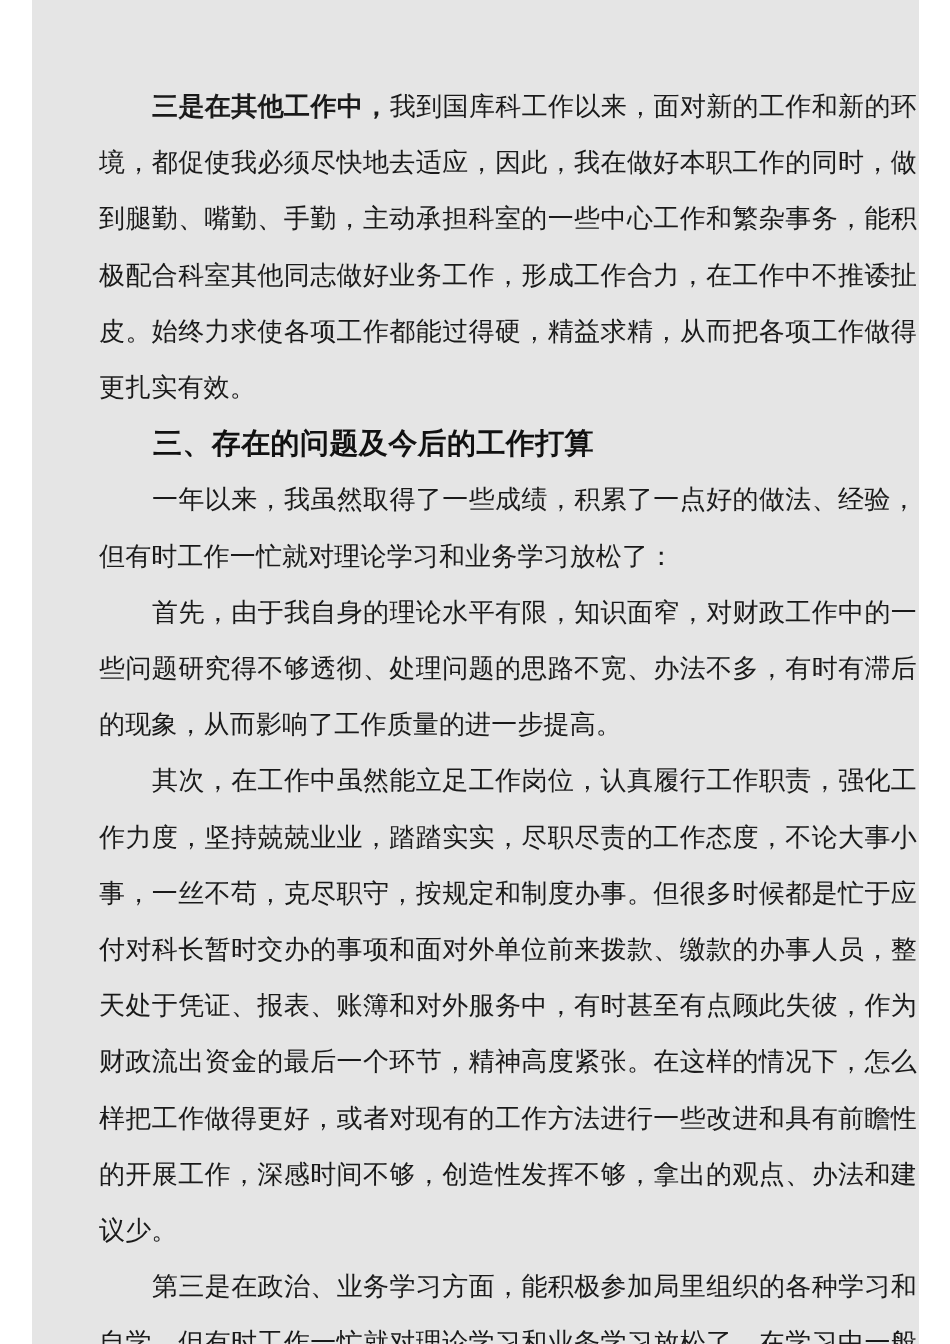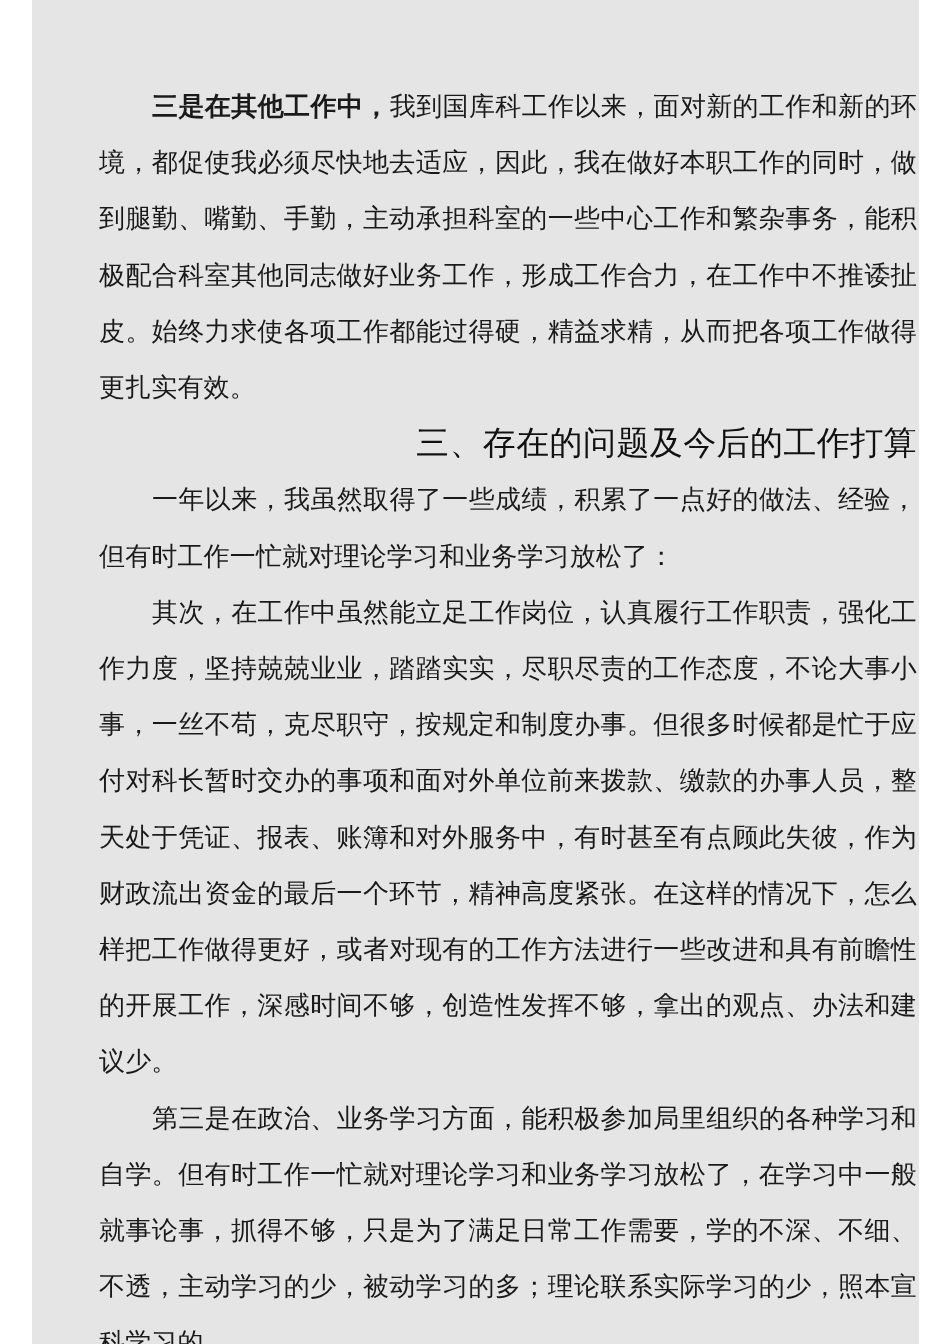--- a/index.html
+++ b/index.html
@@ -42,41 +42,42 @@
     font-weight: 400;
   }
   .para .lead {
     font-weight: 700;
     letter-spacing: 0.2px;
   }
   .heading {
     margin: 0;
     padding: 0;
     font-family: "DejaVu Sans", "Liberation Sans", sans-serif;
-    font-size: 33px;
+    font-size: 29px;
     line-height: 56.2px;
     color: #111111;
-    font-weight: 400;
+    font-weight: 700;
     text-indent: 54px;
     letter-spacing: 0.4px;
-    text-align: right;
+    text-align: left;
     word-break: break-all;
   }
 </style>
 </head>
 <body>
 
 <div class="page">
   <div class="doc-body">
 
     <p class="para"><span class="lead">三是在其他工作中，</span><span>我到国库科工作以来，面对新的工作和新的环境，都促使我必须尽快地去适应，因此，我在做好本职工作的同时，做到腿勤、嘴勤、手勤，主动承担科室的一些中心工作和繁杂事务，能积极配合科室其他同志做好业务工作，形成工作合力，在工作中不推诿扯皮。始终力求使各项工作都能过得硬，精益求精，从而把各项工作做得更扎实有效。</span></p>
 
     <p class="heading">三、存在的问题及今后的工作打算</p>
 
     <p class="para"><span>一年以来，我虽然取得了一些成绩，积累了一点好的做法、经验，但有时工作一忙就对理论学习和业务学习放松了：</span></p>
 
+    <p class="para"><span>首先，由于我自身的理论水平有限，知识面窄，对财政工作中的一些问题研究得不够透彻、处理问题的思路不宽、办法不多，有时有滞后的现象，从而影响了工作质量的进一步提高。</span></p>
 
     <p class="para"><span>其次，在工作中虽然能立足工作岗位，认真履行工作职责，强化工作力度，坚持兢兢业业，踏踏实实，尽职尽责的工作态度，不论大事小事，一丝不苟，克尽职守，按规定和制度办事。但很多时候都是忙于应付对科长暂时交办的事项和面对外单位前来拨款、缴款的办事人员，整天处于凭证、报表、账簿和对外服务中，有时甚至有点顾此失彼，作为财政流出资金的最后一个环节，精神高度紧张。在这样的情况下，怎么样把工作做得更好，或者对现有的工作方法进行一些改进和具有前瞻性的开展工作，深感时间不够，创造性发挥不够，拿出的观点、办法和建议少。</span></p>
 
     <p class="para"><span>第三是在政治、业务学习方面，能积极参加局里组织的各种学习和自学。但有时工作一忙就对理论学习和业务学习放松了，在学习中一般就事论事，抓得不够，只是为了满足日常工作需要，学的不深、不细、不透，主动学习的少，被动学习的多；理论联系实际学习的少，照本宣科学习的</span></p>
 
   </div>
 </div>
 
 </body></html>

